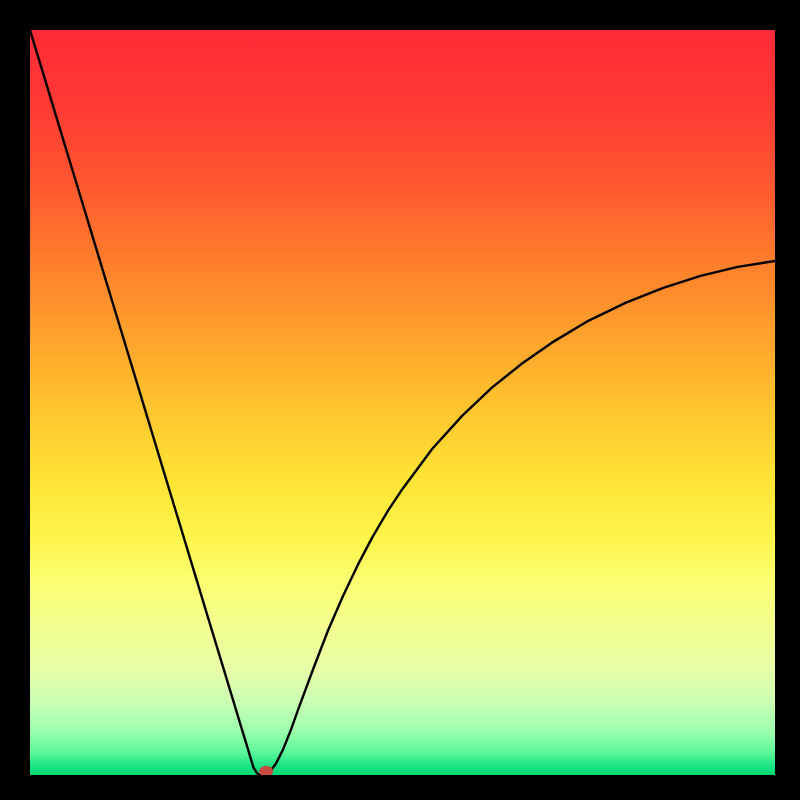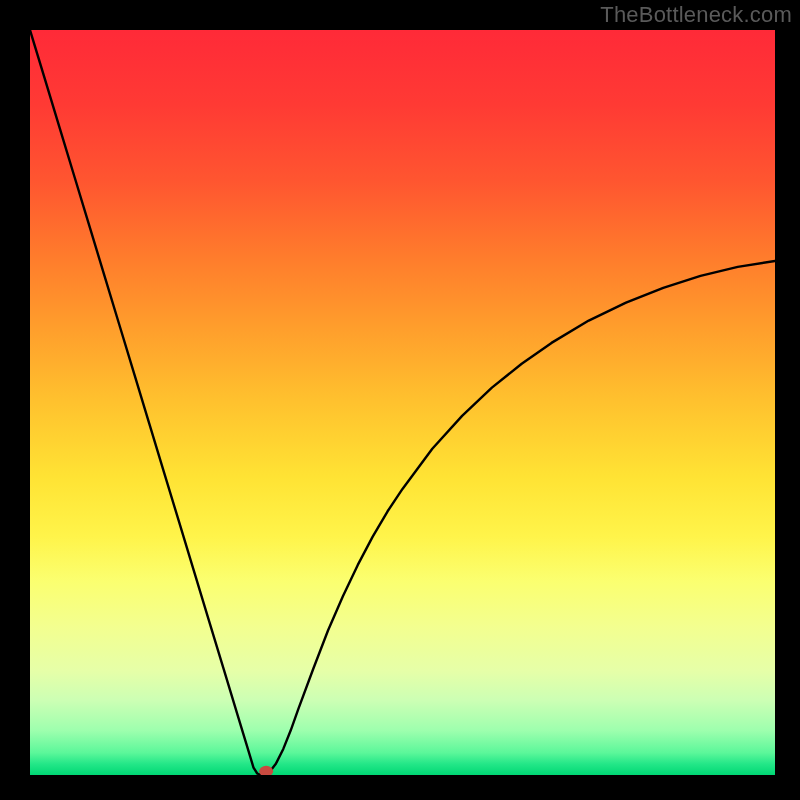--- a/index.html
+++ b/index.html
@@ -34,21 +34,20 @@
     height: 745px;
   }
   svg {
     display: block;
   }
 </style>
 </head>
 <body>
 
 <div class="frame">
-  <div class="watermark">TheBottleneck.com</div>
 
   <div class="plot-wrap">
     <svg id="chart-svg" width="745" height="745" viewBox="0 0 745 745">
       <defs>
         <linearGradient id="bg-grad" x1="0" y1="0" x2="0" y2="1">
             <stop offset="0%" stop-color="#ff2a38"></stop>
             <stop offset="10%" stop-color="#ff3a34"></stop>
             <stop offset="20%" stop-color="#ff5530"></stop>
             <stop offset="30%" stop-color="#ff7a2c"></stop>
             <stop offset="40%" stop-color="#ff9e2c"></stop>

